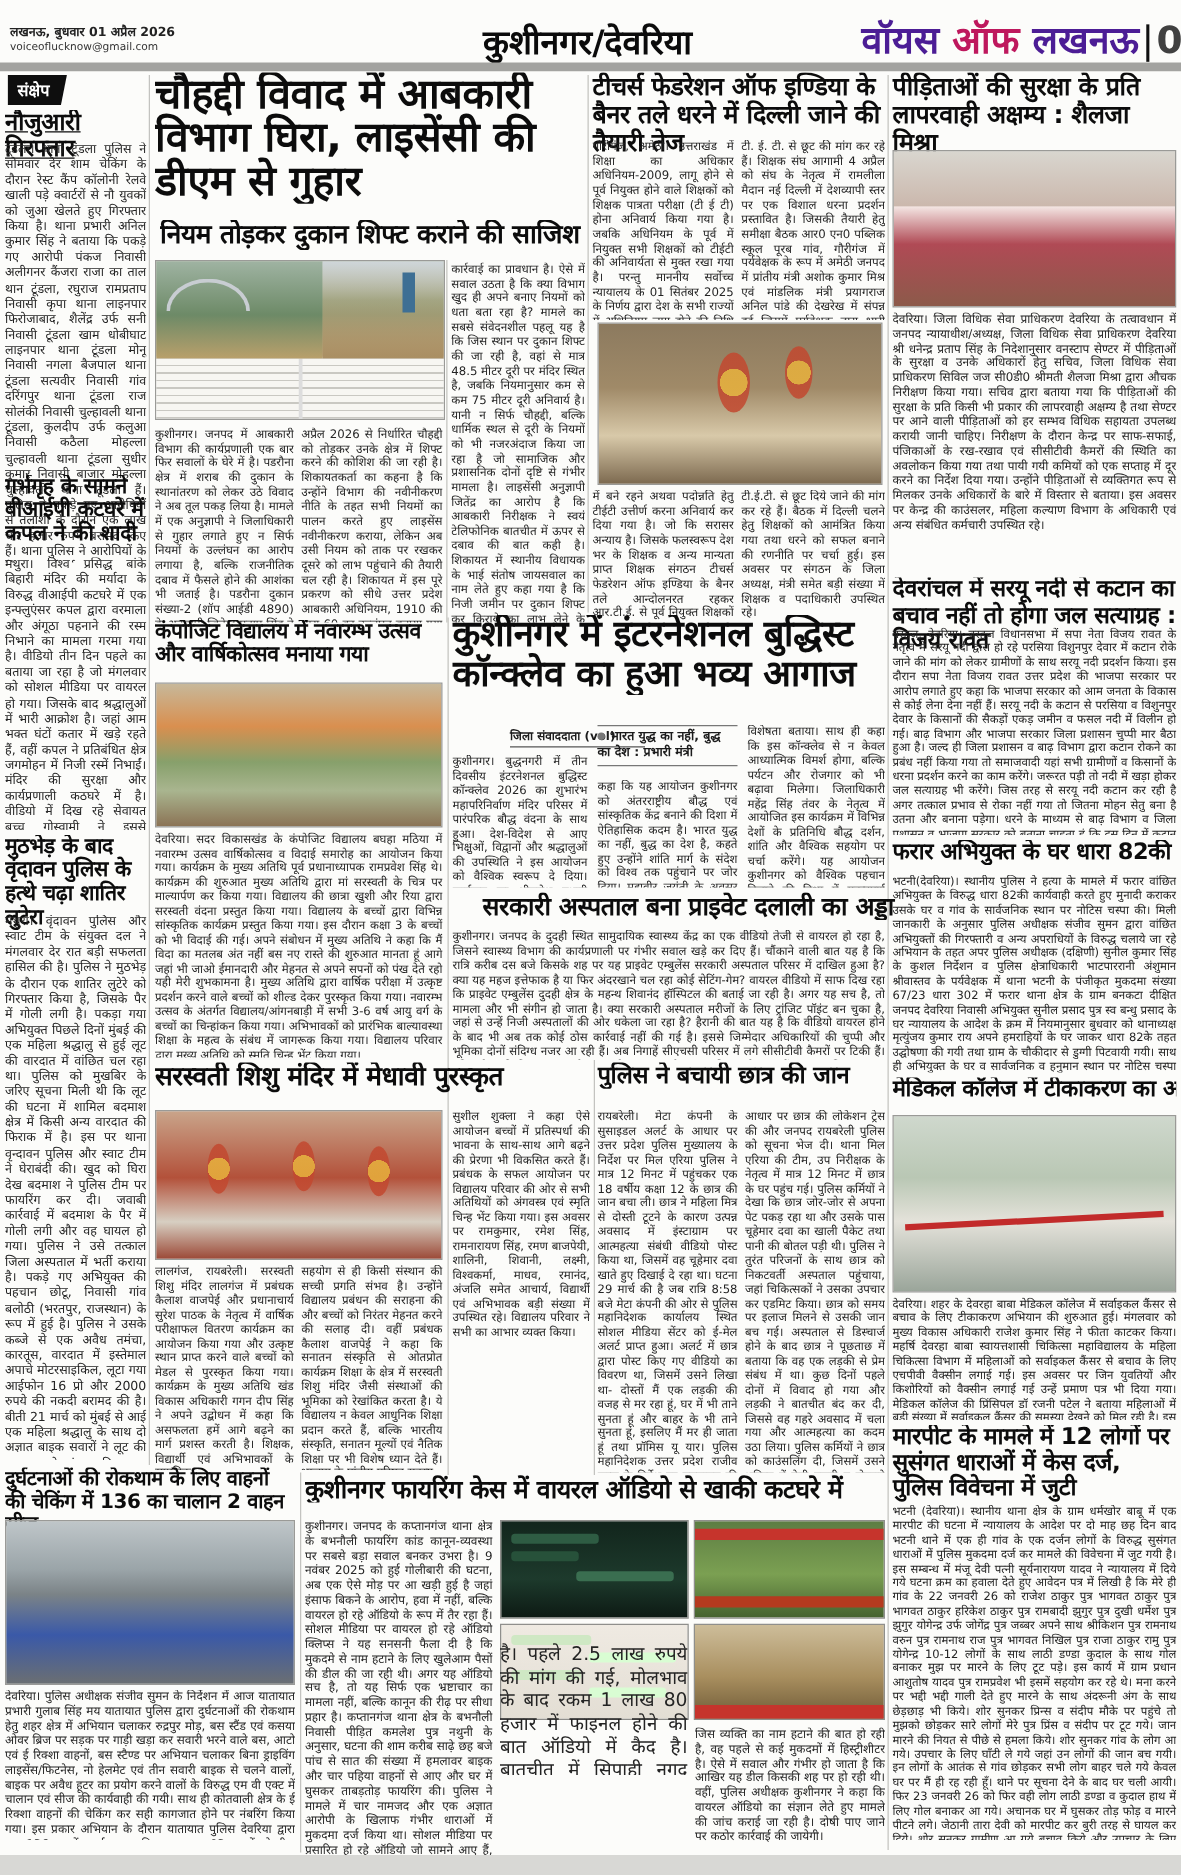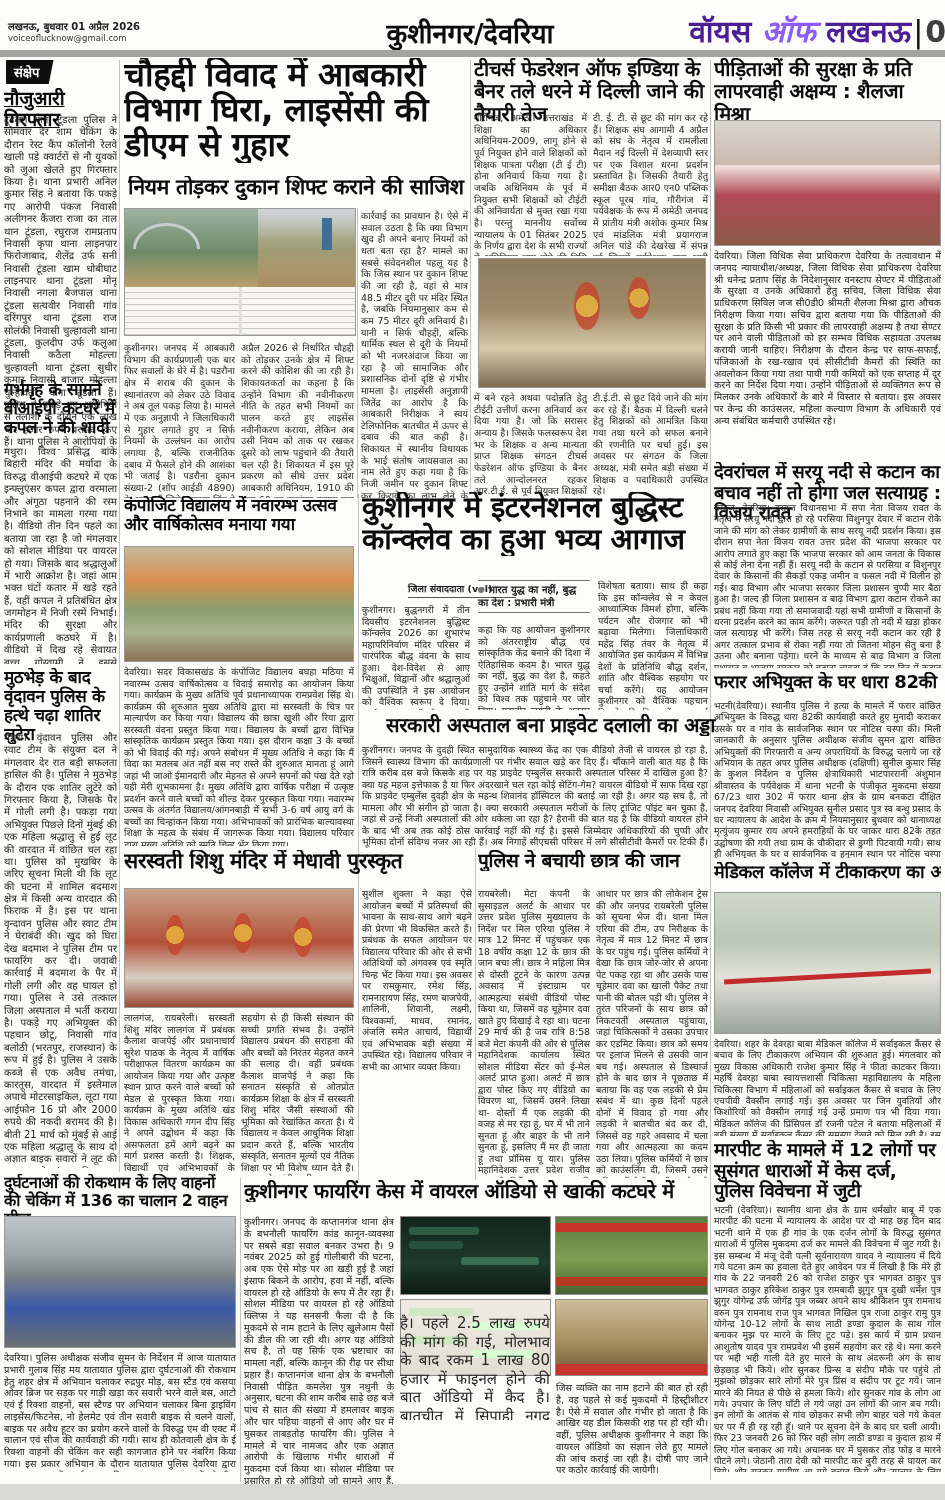--- a/index.html
+++ b/index.html
@@ -10,21 +10,21 @@
   .bd{text-align:justify;line-height:1.24;color:#242424;overflow:hidden;word-break:break-word;}
   .bd::first-line{}
   .vr{position:absolute;width:1px;background:#c3c3c0;}
   .ph{position:absolute;border:1px solid #9a9a97;box-sizing:border-box;overflow:hidden;}
   
   .dateline{font-size:10px;font-weight:700;line-height:1.3;color:#222;}
   .email{font-size:8.5px;font-weight:400;color:#333;}
   .section-title{font-size:27px;font-weight:700;text-align:center;color:#0b0b0b;}
   .brand{font-size:30px;font-weight:700;white-space:nowrap;}
   .brand .b1,.brand .b3{color:#4c1d95;}
-  .brand .b2{color:#8b5cf6;font-style:italic;}
+  .brand .b2{color:#be185d;}
   .brand .bar{color:#101010;font-weight:400;margin:0 2px;}
   .brand .pn{color:#404040;}
   .hrule{position:absolute;left:0;width:945px;height:7px;background:#a3a3a0;}
   .brief-tag{background:#0e0e0e;color:#fff;font-size:13px;font-weight:700;
              padding:3px 14px 3px 8px;clip-path:polygon(0 0,100% 0,90% 100%,0 100%);display:inline-block;}
   .byline{font-weight:700;font-size:9.5px;border-bottom:1px solid #555;padding-bottom:2px;}
   .subhead-bullet{font-weight:700;line-height:1.25;border-top:1px solid #777;border-bottom:1px solid #777;padding:3px 0;}
   .dot{display:inline-block;width:6px;height:6px;border-radius:50%;background:#777;margin-right:4px;vertical-align:middle;}
   .band{position:absolute;background:#d8d8d5;}
   

